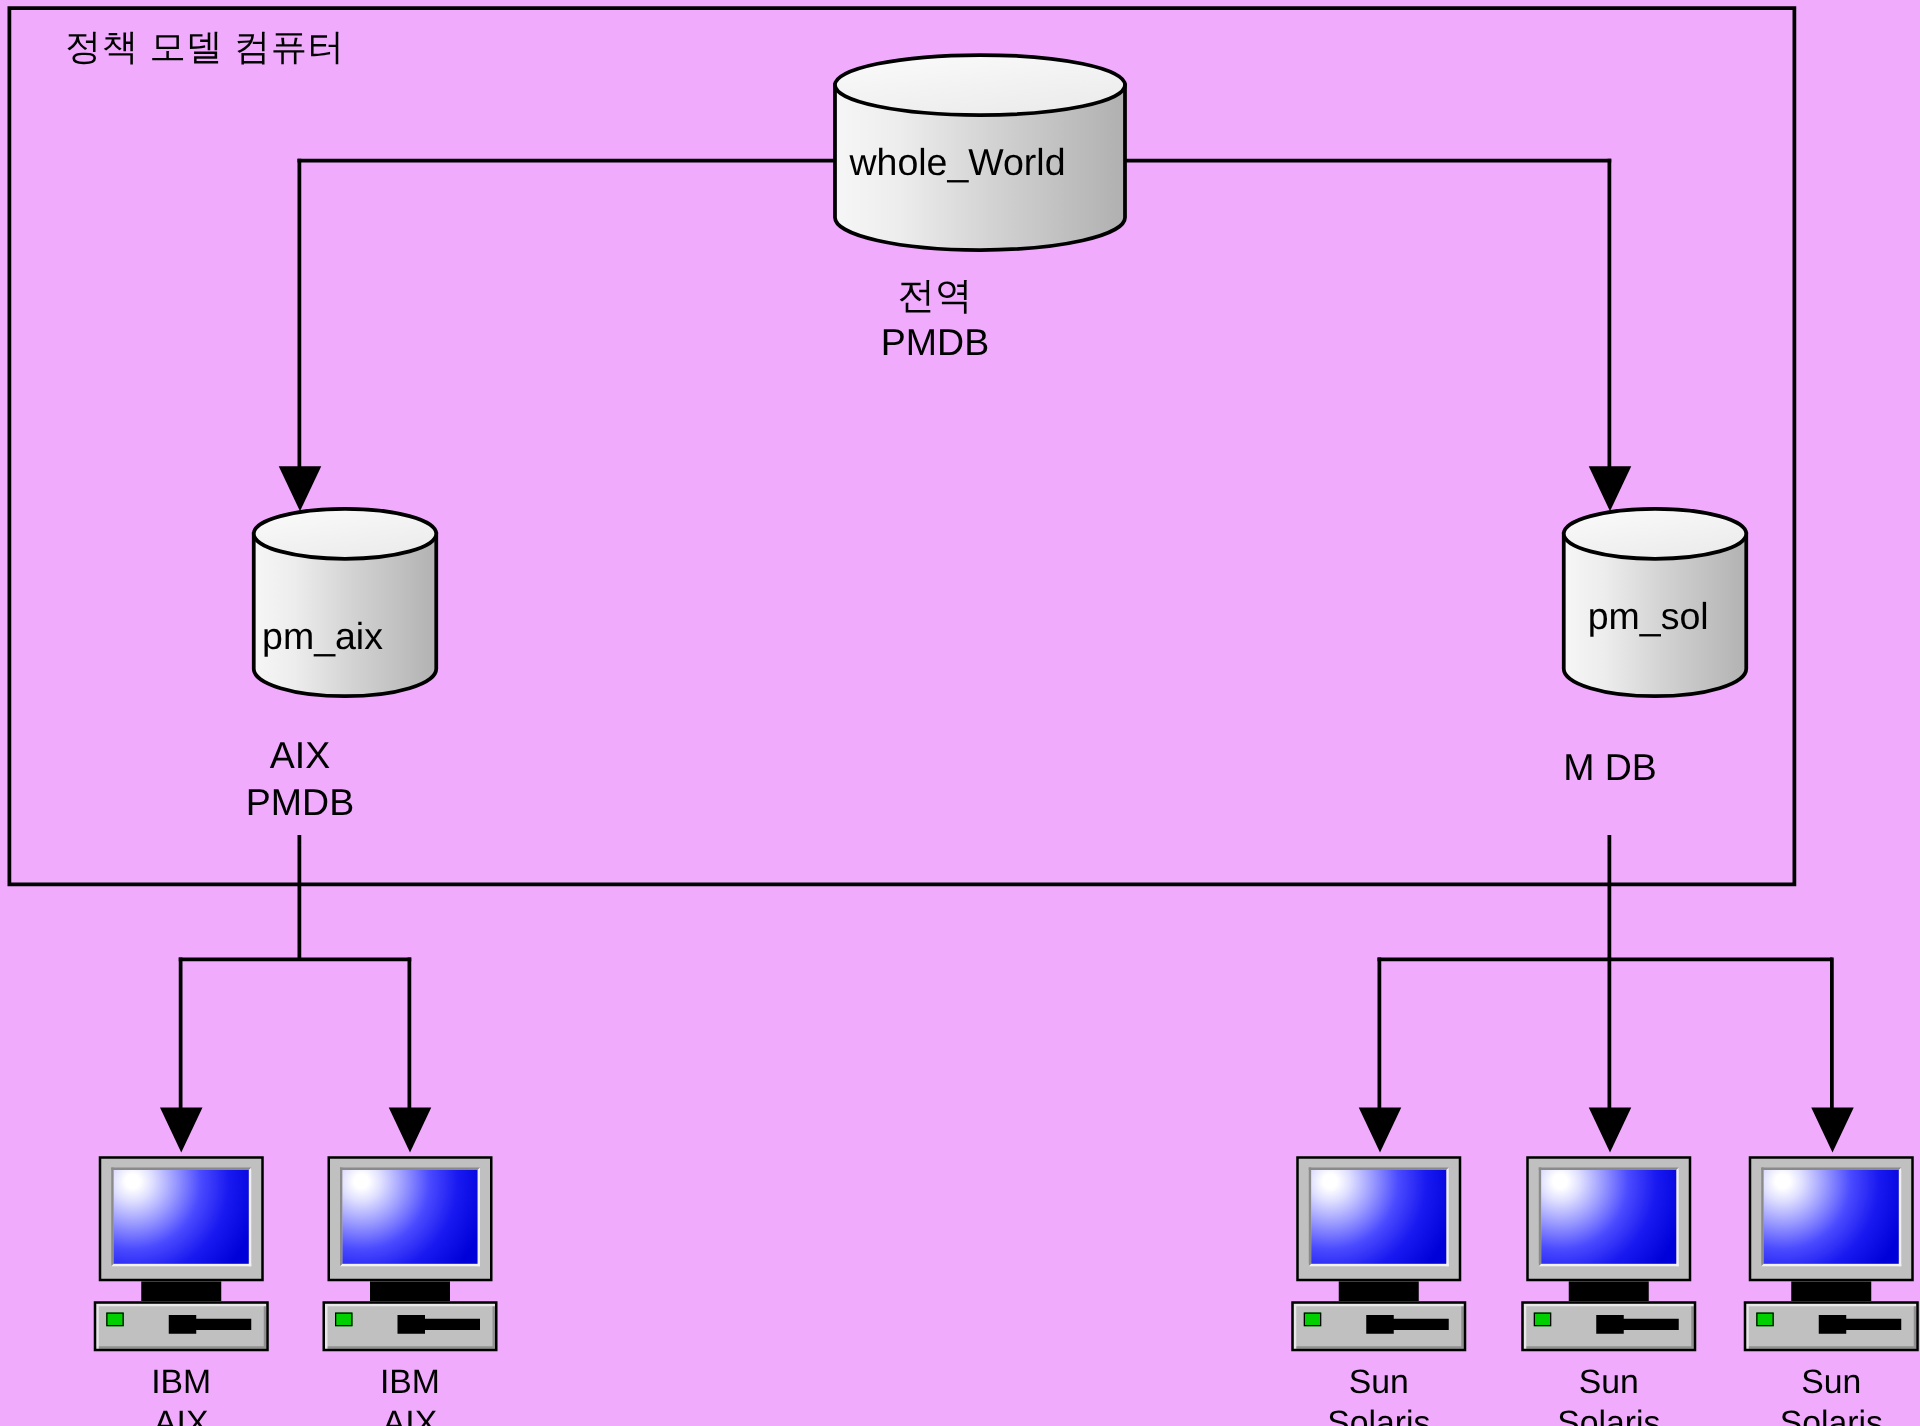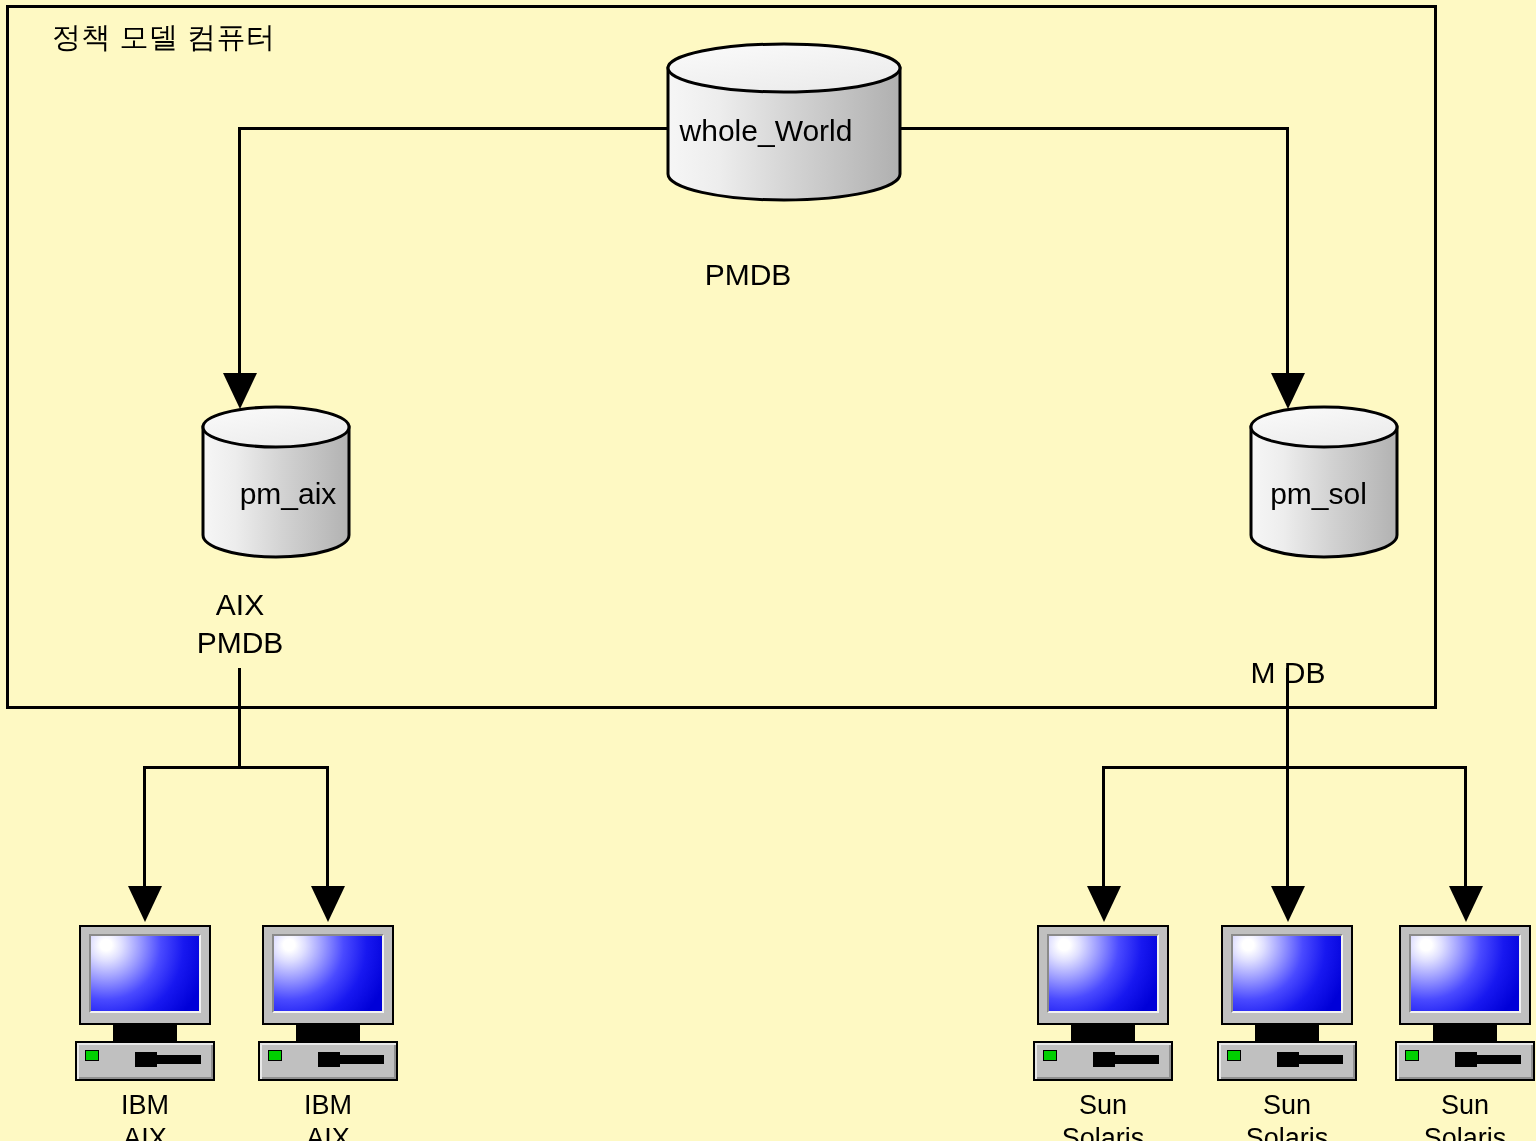--- a/index.html
+++ b/index.html
@@ -8,21 +8,21 @@
     padding: 0;
     background: #ffffff;
   }
   body {
     font-family: "Liberation Sans", "DejaVu Sans", sans-serif;
   }
   #stage {
     position: relative;
     width: 1536px;
     height: 1141px;
-    background: #fef9c3;
+    background: #f0abfc;
     overflow: hidden;
   }
 
   
   .group-box {
     position: absolute;
     left: 6px;
     top: 5px;
     width: 1431px;
     height: 704px;
@@ -206,40 +206,41 @@
         <linearGradient id="gtop1" x1="0" y1="0" x2="0.6" y2="1">
           <stop offset="0%" stop-color="#fbfbfb"></stop>
           <stop offset="100%" stop-color="#ececec"></stop>
         </linearGradient>
       </defs>
       <path d="M2,26 L2,132 A116,26 0 0 0 234,132 L234,26 Z" fill="url(#gbody1)" stroke="#000" stroke-width="3"></path>
       <ellipse cx="118" cy="26" rx="116" ry="24" fill="url(#gtop1)" stroke="#000" stroke-width="3"></ellipse>
     </svg>
     <div class="cyl-label" style="top:72px;">whole_World</div>
   </div>
+  <div class="cyl-caption" style="left:630px; top:218px; width:236px;">전역</div>
   <div class="cyl-caption" style="left:630px; top:256px; width:236px;">PMDB</div>
 
   <div class="cyl" style="left:165px; top:405px; width:150px; height:155px;">
     <svg width="150" height="155" viewBox="0 0 150 155">
       <defs>
         <linearGradient id="gbody2" x1="0" y1="0" x2="1" y2="0">
           <stop offset="0%" stop-color="#f6f6f6"></stop>
           <stop offset="22%" stop-color="#ededed"></stop>
           <stop offset="55%" stop-color="#d2d2d2"></stop>
           <stop offset="100%" stop-color="#b2b2b2"></stop>
         </linearGradient>
         <linearGradient id="gtop2" x1="0" y1="0" x2="0.6" y2="1">
           <stop offset="0%" stop-color="#fbfbfb"></stop>
           <stop offset="100%" stop-color="#ececec"></stop>
         </linearGradient>
       </defs>
       <path d="M2,22 L2,130 A73,22 0 0 0 148,130 L148,22 Z" fill="url(#gbody2)" stroke="#000" stroke-width="3"></path>
       <ellipse cx="75" cy="22" rx="73" ry="20" fill="url(#gtop2)" stroke="#000" stroke-width="3"></ellipse>
     </svg>
-    <div class="cyl-label" style="top:72px;margin-left:30px;">pm_aix</div>
+    <div class="cyl-label" style="top:88px;">pm_aix</div>
   </div>
   <div class="cyl-caption" style="left:165px; top:586px; width:150px;">AIX</div>
   <div class="cyl-caption" style="left:165px; top:624px; width:150px;">PMDB</div>
 
   <div class="cyl" style="left:1213px; top:405px; width:175px; height:155px;">
     <svg width="150" height="155" viewBox="0 0 150 155">
       <defs>
         <linearGradient id="gbody3" x1="0" y1="0" x2="1" y2="0">
           <stop offset="0%" stop-color="#f6f6f6"></stop>
           <stop offset="22%" stop-color="#ededed"></stop>
@@ -249,21 +250,21 @@
         <linearGradient id="gtop3" x1="0" y1="0" x2="0.6" y2="1">
           <stop offset="0%" stop-color="#fbfbfb"></stop>
           <stop offset="100%" stop-color="#ececec"></stop>
         </linearGradient>
       </defs>
       <path d="M2,22 L2,130 A73,22 0 0 0 148,130 L148,22 Z" fill="url(#gbody3)" stroke="#000" stroke-width="3"></path>
       <ellipse cx="75" cy="22" rx="73" ry="20" fill="url(#gtop3)" stroke="#000" stroke-width="3"></ellipse>
     </svg>
     <div class="cyl-label" style="top:72px;">pm_sol</div>
   </div>
-  <div class="cyl-caption" style="left:1193px; top:654px; width:190px;">M DB</div>
+  <div class="cyl-caption" style="left:1193px; top:596px; width:190px;">M DB</div>
 
   <div class="vline" style="left:238px; top:668px; height:100px;"></div>
 
   <div class="hline" style="left:143px; top:766px; width:186px;"></div>
 
   <div class="vline" style="left:143px; top:766px; height:122px;"></div>
   <div class="arrow-down" style="left:128px; top:886px;"></div>
 
   <div class="vline" style="left:326px; top:766px; height:122px;"></div>
   <div class="arrow-down" style="left:311px; top:886px;"></div>

